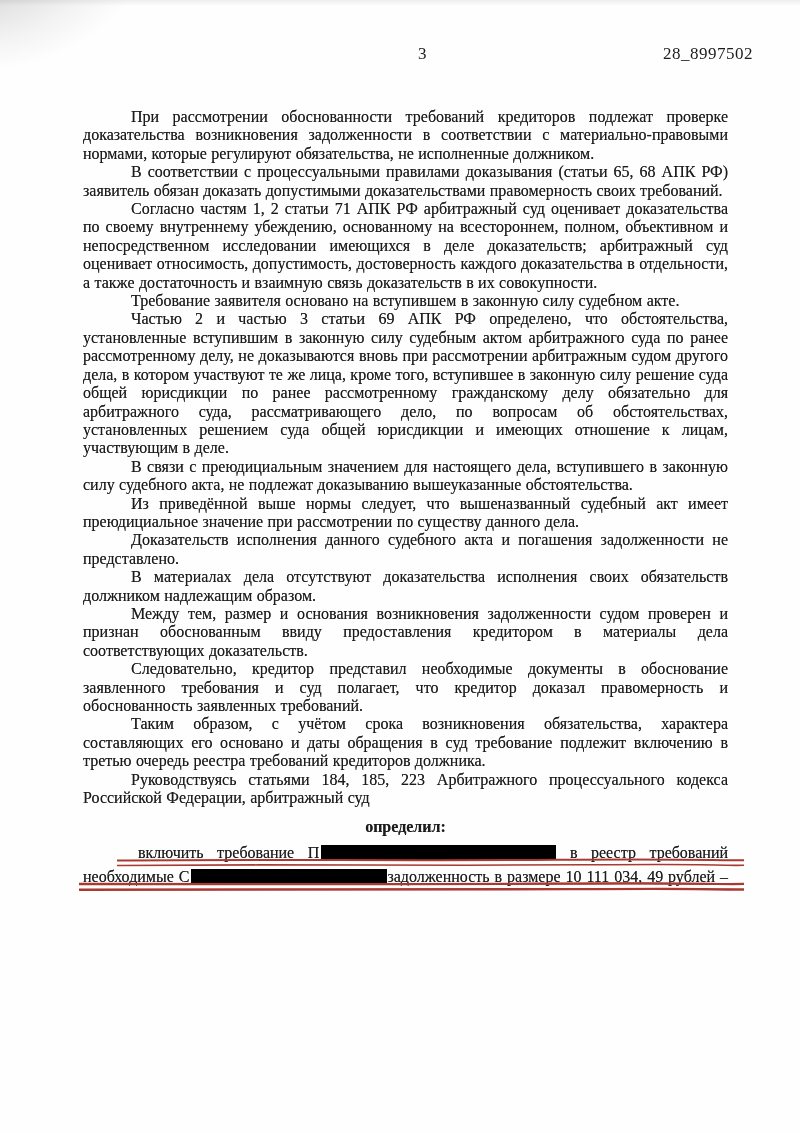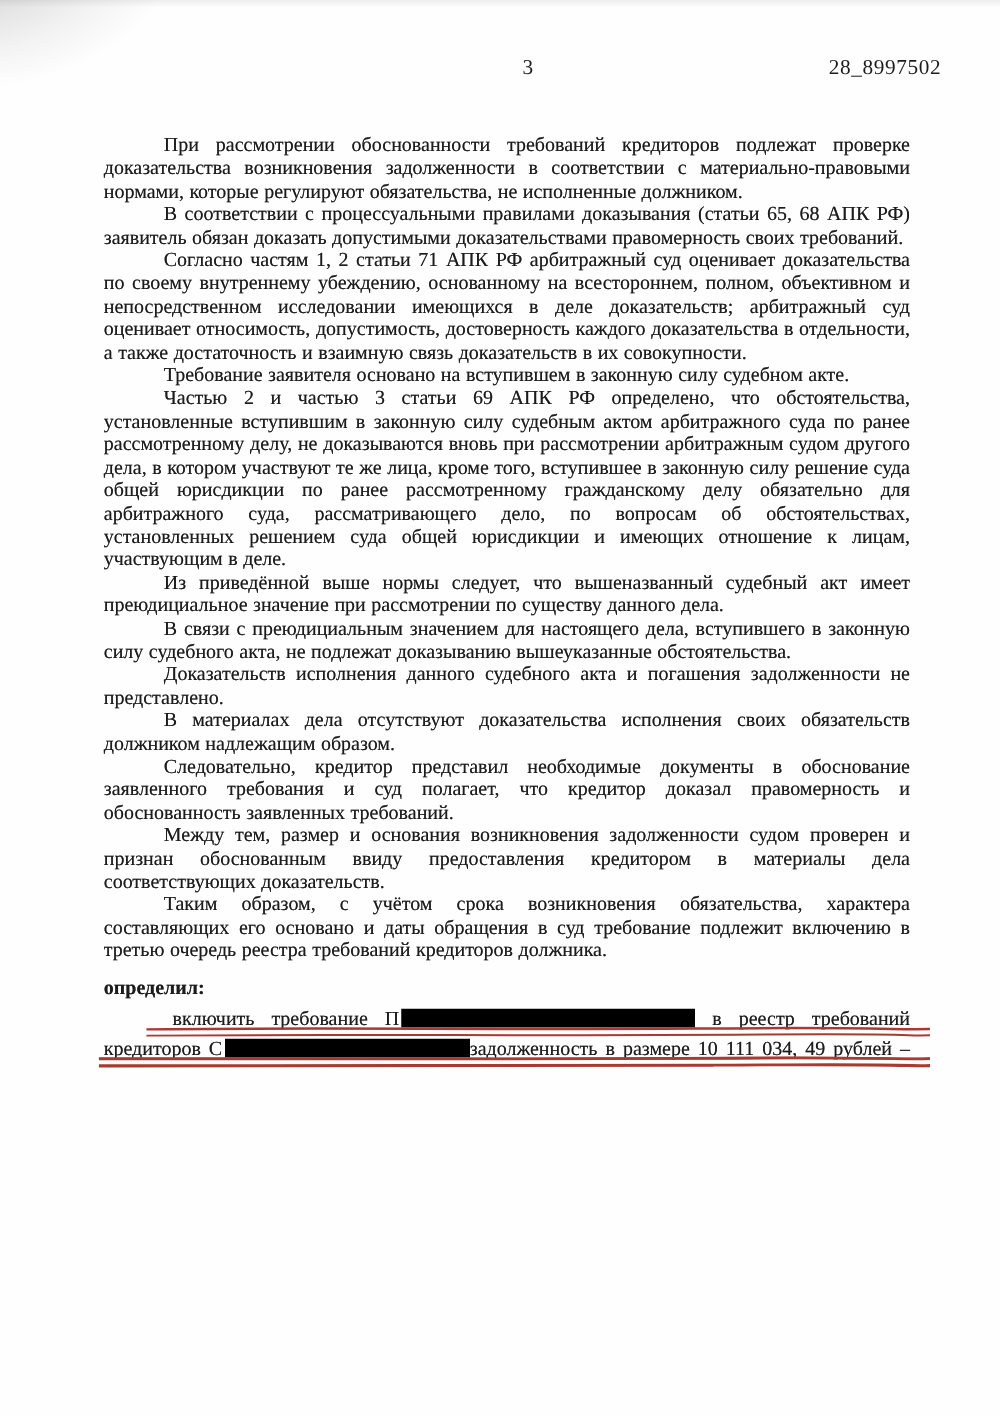--- a/index.html
+++ b/index.html
@@ -56,20 +56,21 @@
     background:#000;
     height:15px;
     vertical-align:-2px;
   }
   .r-fee{width:280px;margin-left:2px;margin-right:4px;}
   .r1{width:235px;margin-left:2px;}
   .r2{width:196px;margin-left:2px;}
   .ruling-heading{
     margin-top:11px;
     margin-bottom:4px;
+    text-align:center;
     font-weight:bold;
     font-size:16px;
   }
   .rline{
     position:relative;
     line-height:24px;
     text-align:justify;
     text-align-last:justify;
     white-space:nowrap;
   }
@@ -95,40 +96,41 @@
     <span class="pagenum">3</span>
     <span class="docid">28_8997502</span>
   </div>
 
   <div class="textblock">
     <p class="para">При рассмотрении обоснованности требований кредиторов подлежат проверке доказательства возникновения задолженности в соответствии с материально-правовыми нормами, которые регулируют обязательства, не исполненные должником.</p>
     <p class="para">В соответствии с процессуальными правилами доказывания (статьи 65, 68 АПК РФ) заявитель обязан доказать допустимыми доказательствами правомерность своих требований.</p>
     <p class="para">Согласно частям 1, 2 статьи 71 АПК РФ арбитражный суд оценивает доказательства по своему внутреннему убеждению, основанному на всестороннем, полном, объективном и непосредственном исследовании имеющихся в деле доказательств; арбитражный суд оценивает относимость, допустимость, достоверность каждого доказательства в отдельности, а также достаточность и взаимную связь доказательств в их совокупности.</p>
     <p class="para">Требование заявителя основано на вступившем в законную силу судебном акте.</p>
     <p class="para">Частью 2 и частью 3 статьи 69 АПК РФ определено, что обстоятельства, установленные вступившим в законную силу судебным актом арбитражного суда по ранее рассмотренному делу, не доказываются вновь при рассмотрении арбитражным судом другого дела, в котором участвуют те же лица, кроме того, вступившее в законную силу решение суда общей юрисдикции по ранее рассмотренному гражданскому делу обязательно для арбитражного суда, рассматривающего дело, по вопросам об обстоятельствах, установленных решением суда общей юрисдикции и имеющих отношение к лицам, участвующим в деле.</p>
+    <p class="para">В связи с преюдициальным значением для настоящего дела, вступившего в законную силу судебного акта, не подлежат доказыванию вышеуказанные обстоятельства.</p>
     <p class="para">Из приведённой выше нормы следует, что вышеназванный судебный акт имеет преюдициальное значение при рассмотрении по существу данного дела.</p>
-    <p class="para">В связи с преюдициальным значением для настоящего дела, вступившего в законную силу судебного акта, не подлежат доказыванию вышеуказанные обстоятельства.</p>
     <p class="para">Доказательств исполнения данного судебного акта и погашения задолженности не представлено.</p>
     <p class="para">В материалах дела отсутствуют доказательства исполнения своих обязательств должником надлежащим образом.</p>
+    <p class="para">Между тем, размер и основания возникновения задолженности судом проверен и признан обоснованным ввиду предоставления кредитором в материалы дела соответствующих доказательств.</p>
     <p class="para">Следовательно, кредитор представил необходимые документы в обоснование заявленного требования и суд полагает, что кредитор доказал правомерность и обоснованность заявленных требований.</p>
-    <p class="para">Между тем, размер и основания возникновения задолженности судом проверен и признан обоснованным ввиду предоставления кредитором в материалы дела соответствующих доказательств.</p>
     <p class="para">Таким образом, с учётом срока возникновения обязательства, характера составляющих его основано и даты обращения в суд требование подлежит включению в третью очередь реестра требований кредиторов должника.</p>
 
 
+    <p class="para">Руководствуясь статьями 184, 185, 223 Арбитражного процессуального кодекса Российской Федерации, арбитражный суд</p>
 
     <div class="ruling-heading">определил:</div>
 
     <div class="rline rline1"><span>включить требование П</span><span class="redact r1"></span> <span>в реестр требований</span><span class="uline uline-1">
           <svg viewBox="0 0 100 12" preserveAspectRatio="none">
             <path d="M0,3.5 C 20,1.8 45,4 70,2.8 S 95,4 100,3.2" stroke="#a93a31" stroke-width="2" fill="none" vector-effect="non-scaling-stroke"></path>
             <path d="M0,8.5 C 25,7 50,9 75,7.8 S 96,9 100,8.2" stroke="#a93a31" stroke-width="1.6" fill="none" vector-effect="non-scaling-stroke"></path>
           </svg>
         </span></div>
 
-    <div class="rline"><span>кредиторов С</span><span class="redact r2"></span><span>задолженность в размере 10 111 034, 49 рублей –</span><span class="uline uline-23">
+    <div class="rline"><span>необходимые С</span><span class="redact r2"></span><span>задолженность в размере 10 111 034, 49 рублей –</span><span class="uline uline-23">
           <svg viewBox="0 0 100 12" preserveAspectRatio="none">
             <path d="M0,3.2 C 22,2 48,4 72,2.8 S 96,3.8 100,3" stroke="#a93a31" stroke-width="2" fill="none" vector-effect="non-scaling-stroke"></path>
             <path d="M0,8.2 C 24,7 52,9 76,7.8 S 97,8.8 100,8" stroke="#a93a31" stroke-width="1.6" fill="none" vector-effect="non-scaling-stroke"></path>
           </svg>
         </span></div>
 
     <div class="rline"><span class="uline uline-23">
           <svg viewBox="0 0 100 12" preserveAspectRatio="none">
             <path d="M0,2.8 C 20,1.8 46,3.8 70,2.6 S 95,3.6 100,2.8" stroke="#a93a31" stroke-width="2" fill="none" vector-effect="non-scaling-stroke"></path>
             <path d="M0,9 C 26,7.6 50,9.6 74,8.4 S 97,9.4 100,8.8" stroke="#a93a31" stroke-width="1.8" fill="none" vector-effect="non-scaling-stroke"></path>

